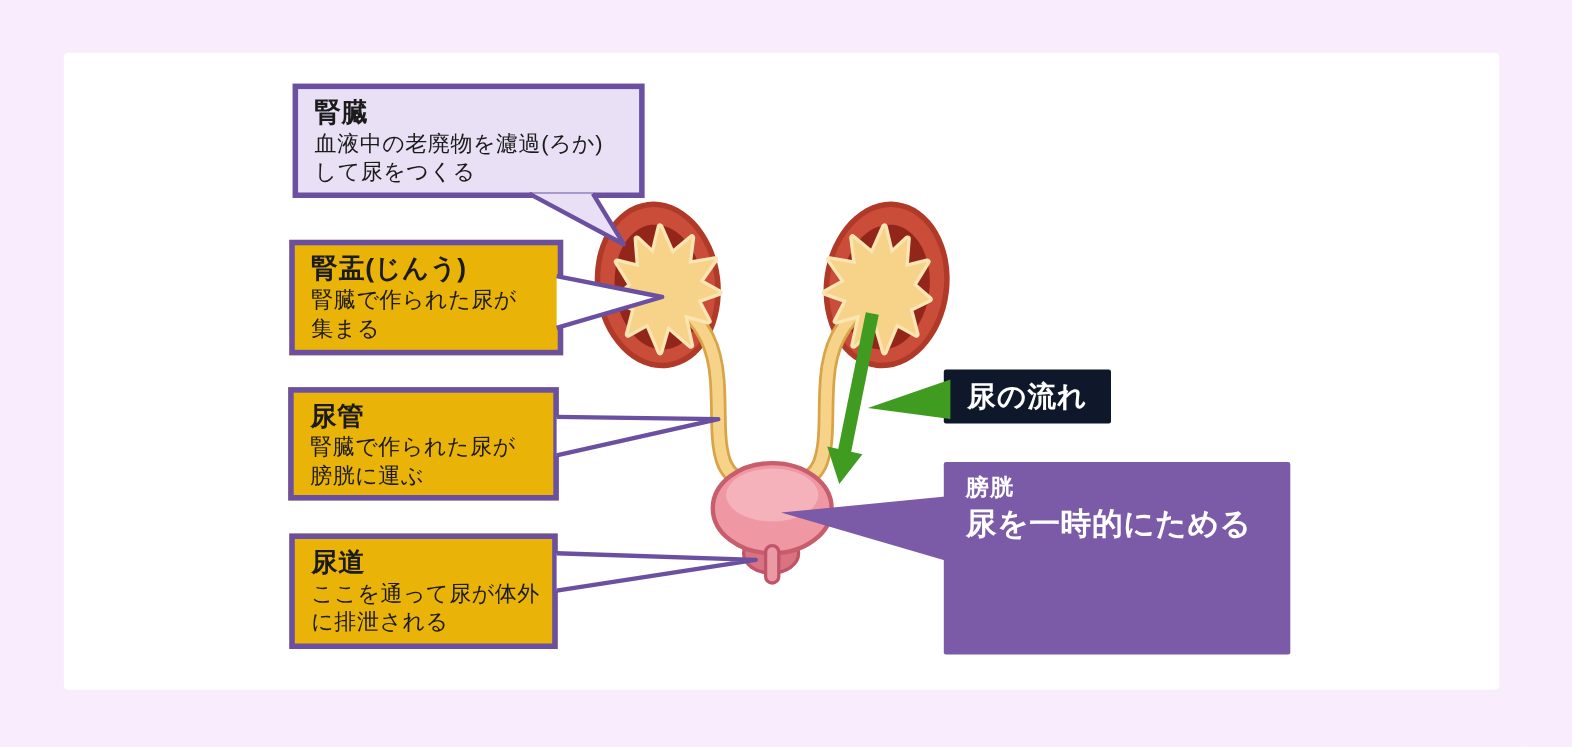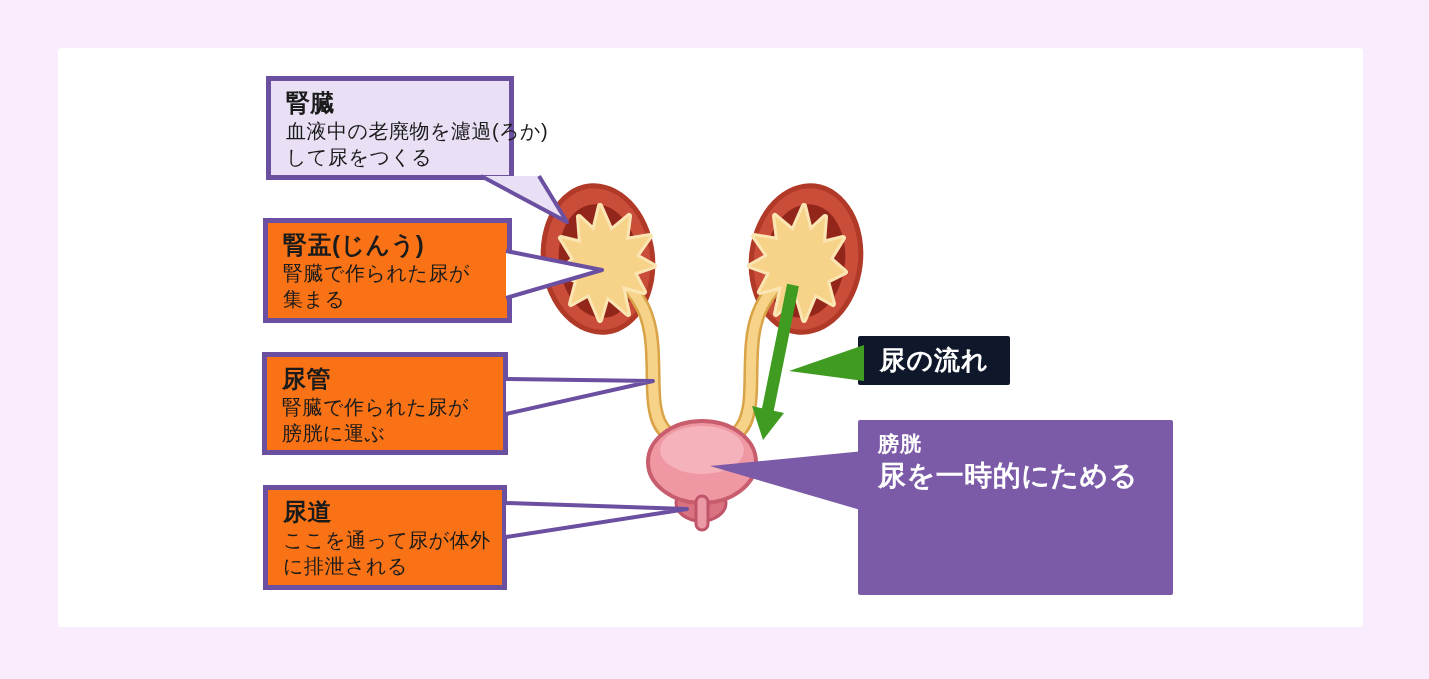--- a/index.html
+++ b/index.html
@@ -14,31 +14,31 @@
   .panel{
     position:absolute;left:58px;top:48px;width:1305px;height:579px;
     background:#ffffff;border-radius:4px;z-index:0;
   }
   .overlay{
     position:absolute;left:0;top:0;width:1429px;height:679px;
     z-index:2;pointer-events:none;
   }
   .callout{
     position:absolute;z-index:1;box-sizing:border-box;
-    border:5px solid #6b4fa0;background:#f97316;
+    border:5px solid #6b4fa0;background:#eab308;
     padding:8px 13px 6px 15px;color:#1b1b1b;
   }
   .callout .t{
     font-weight:bold;font-size:24px;line-height:1.2;letter-spacing:0.5px;
   }
   .callout .b{
     font-size:20px;line-height:1.33;white-space:pre;letter-spacing:0.5px;
   }
   .callout.light{background:#e9e0f5;}
-  #co-kidney {left:266px;top:76px; width:248px;height:104px;}
+  #co-kidney {left:266px;top:76px; width:320px;height:104px;}
   #co-pelvis {left:263px;top:218px;width:249px;height:105px;}
   #co-ureter {left:262px;top:352px;width:246px;height:103px;}
   #co-urethra{left:263px;top:485px;width:244px;height:105px;}
   .flow-label{
     position:absolute;z-index:1;left:858px;top:336px;width:152px;height:49px;
     background:#0f172a;color:#ffffff;font-weight:bold;font-size:26px;
     line-height:49px;text-align:center;letter-spacing:1px;border-radius:2px;
   }
   .bladder-box{
     position:absolute;z-index:1;left:858px;top:420px;width:315px;height:175px;

